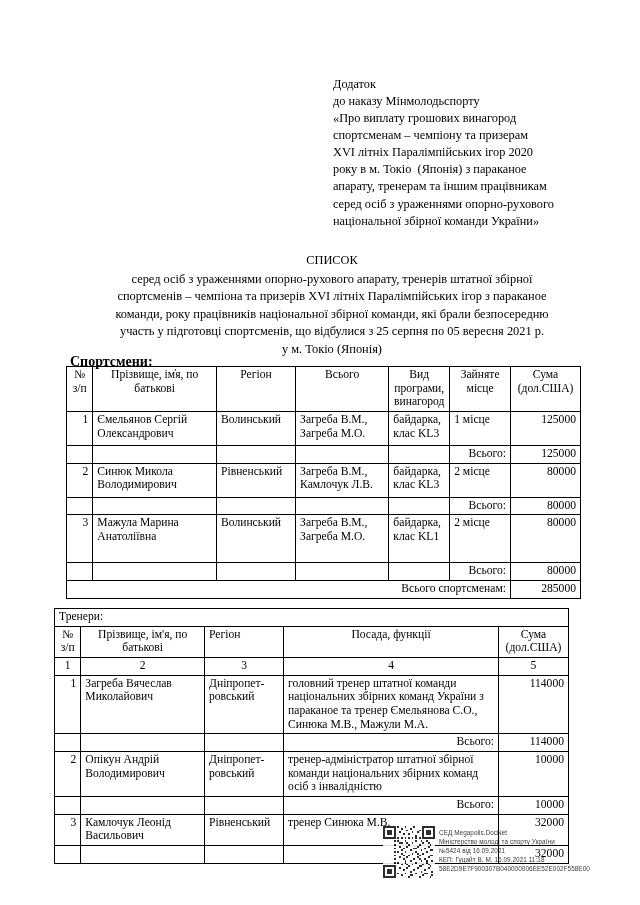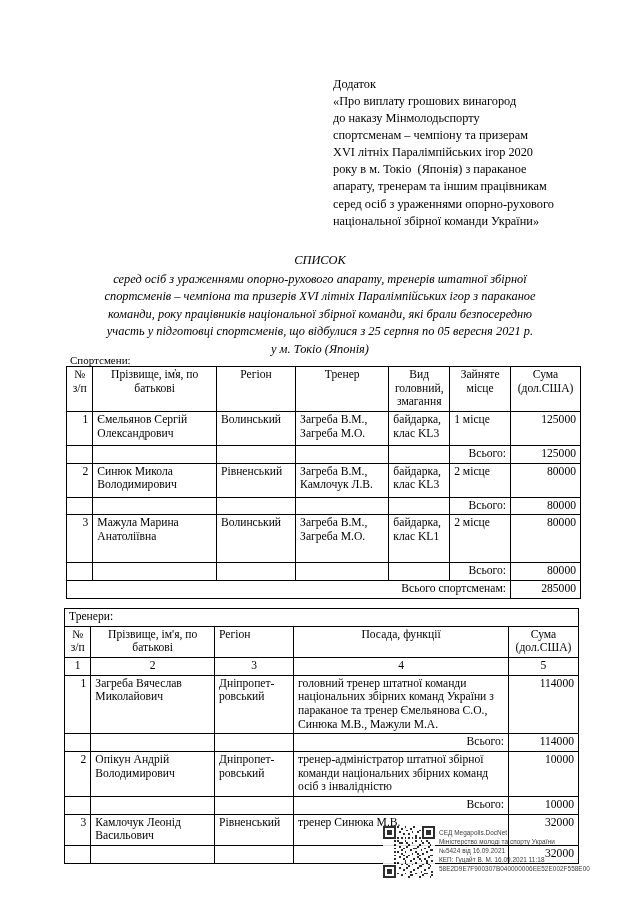--- a/index.html
+++ b/index.html
@@ -32,40 +32,39 @@
     width: 290px;
     font-size: 12.3px;
     line-height: 1.39;
     text-align: left;
   }
   .appendix-line { white-space: pre-wrap; }
 
   
   .doc-title {
     position: absolute;
-    left: 40px;
+    left: 52px;
     top: 252px;
     width: 560px;
     text-align: center;
     font-size: 12.4px;
     line-height: 1.42;
-    font-style: italic;
   }
   .doc-title .heading {
     display: block;
     margin-bottom: 1px;
   }
   .doc-title .sub {
     display: block;
   }
 
   
   .section-caption {
-    font-weight: normal;
-    font-size: 11px;
+    font-weight: bold;
+    font-size: 14px;
     padding: 1px 3px 1px 4px;
   }
   #athletes-caption {
     position: absolute;
     left: 66px;
     top: 353px;
   }
 
   
   table.doc-table {
@@ -81,21 +80,21 @@
     font-weight: normal;
     line-height: 1.18;
   }
   #athletes-table {
     position: absolute;
     left: 66px;
     top: 366px;
   }
   #trainers-table {
     position: absolute;
-    left: 64px;
+    left: 54px;
     top: 608px;
   }
   .c-center { text-align: center; }
   .c-right  { text-align: right; }
   .c-left   { text-align: left; }
   .bold     { font-weight: bold; }
   .nowrap   { white-space: nowrap; margin-top: 26px; }
 
   
   .w-num    { width: 26px; }
@@ -149,22 +148,22 @@
   }
   .sig-lines div { white-space: nowrap; }
 </style>
 </head>
 <body>
 
 <div class="page">
 
   <div class="appendix-block">
     <div class="appendix-line">Додаток</div>
+    <div class="appendix-line">до наказу Мінмолодьспорту</div>
     <div class="appendix-line">«Про виплату грошових винагород</div>
-    <div class="appendix-line">до наказу Мінмолодьспорту</div>
     <div class="appendix-line">спортсменам – чемпіону та призерам</div>
     <div class="appendix-line">XVI літніх Паралімпійських ігор 2020</div>
     <div class="appendix-line">року в м. Токіо  (Японія) з параканое</div>
     <div class="appendix-line">апарату, тренерам та іншим працівникам</div>
     <div class="appendix-line">серед осіб з ураженнями опорно-рухового</div>
     <div class="appendix-line">національної збірної команди України»</div>
   </div>
 
   <div class="doc-title">
     <span class="heading">СПИСОК</span>
@@ -188,22 +187,22 @@
         <col class="w-sum">
     </colgroup>
     <thead>
       <tr>
         <th class="c-center">
           <span>№</span><br>
           <span>з/п</span>
         </th>
         <th class="c-center">Прізвище, ім҆я, по батькові</th>
         <th class="c-center">Регіон</th>
-        <th class="c-center">Тренер</th>
-        <th class="c-center">Вид головний, змагання</th>
+        <th class="c-center">Всього</th>
+        <th class="c-center">Вид програми, винагород</th>
         <th class="c-center">Зайняте місце</th>
         <th class="c-center">
           <span>Сума</span><br>
           <span>(дол.США)</span>
         </th>
       </tr>
     </thead>
     <tbody>
 
       <tr>

